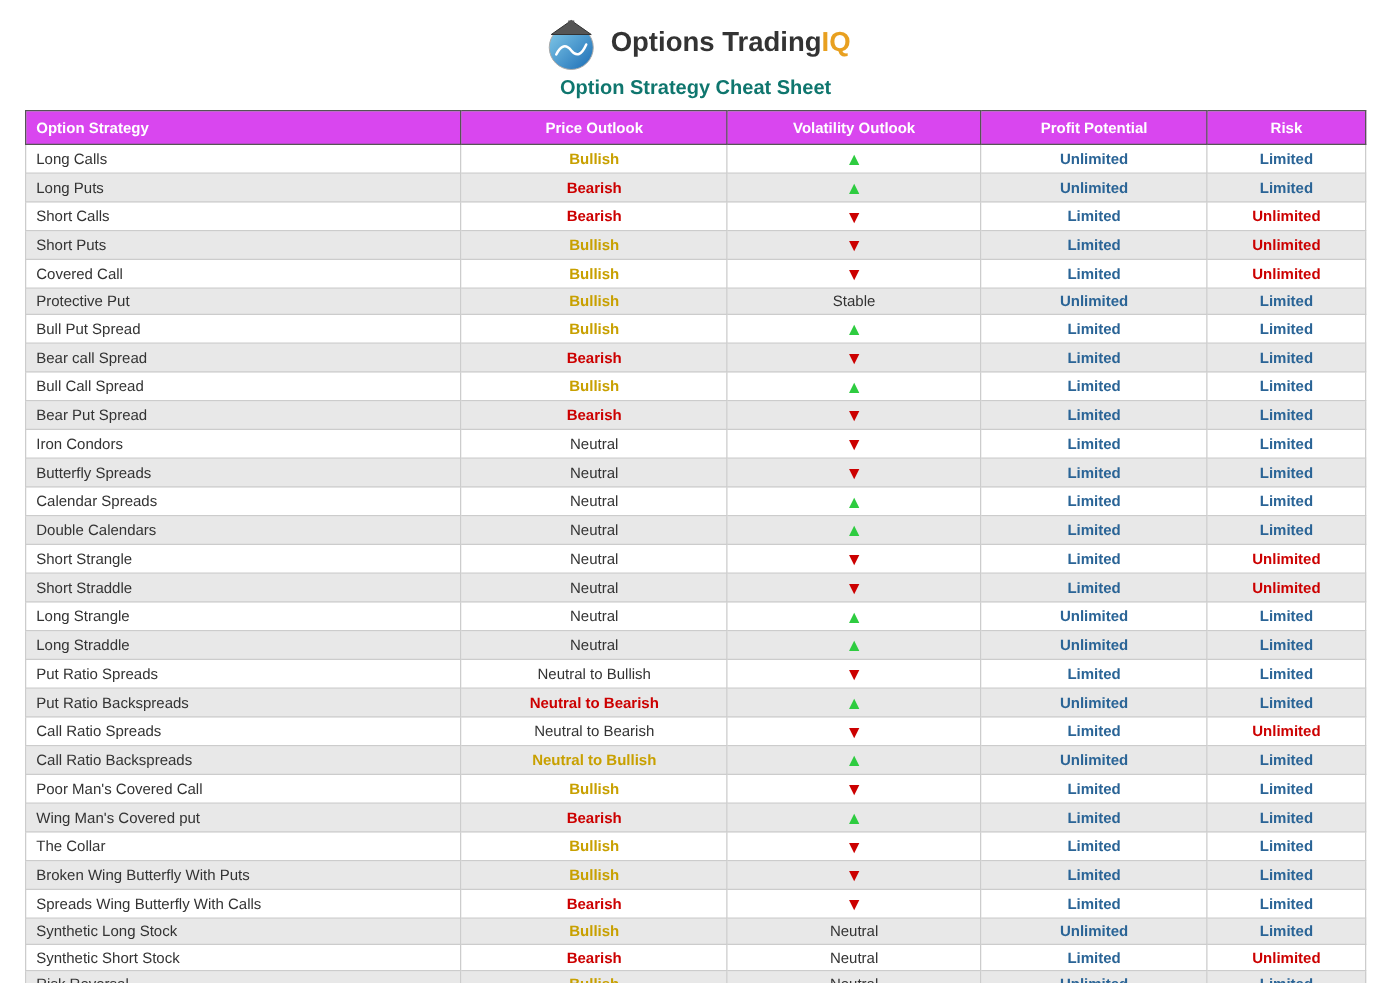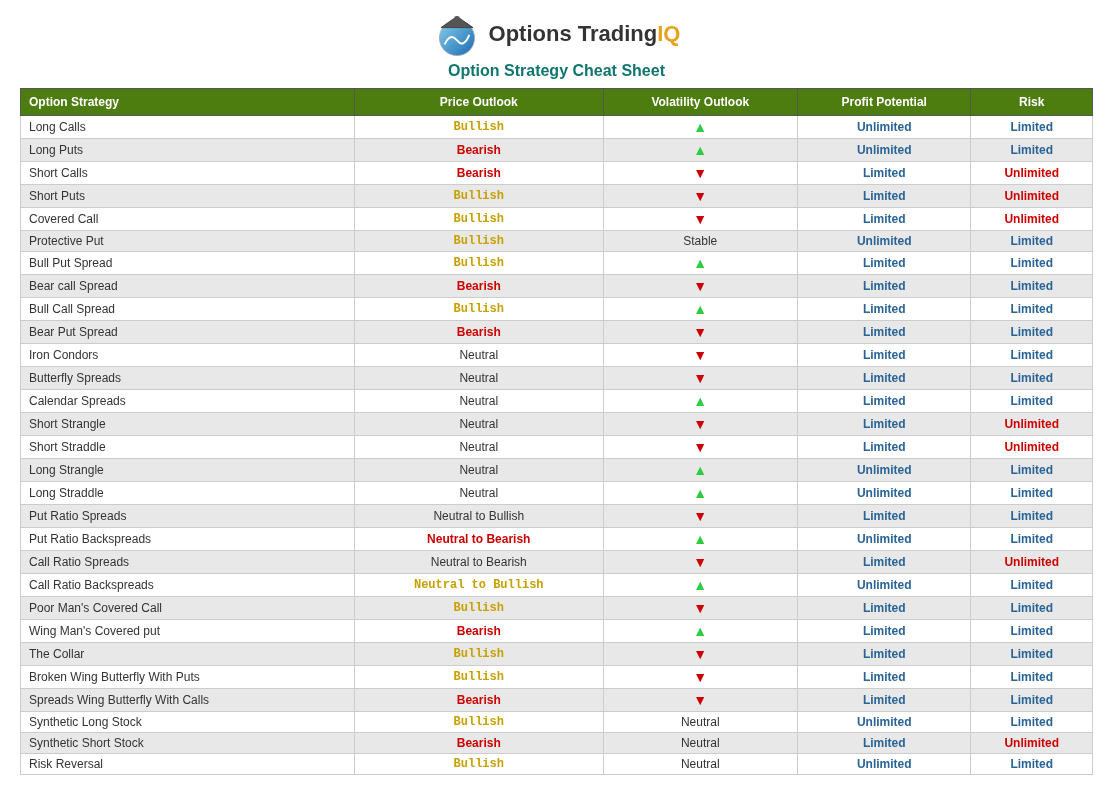--- a/index.html
+++ b/index.html
@@ -38,21 +38,21 @@
       font-weight: bold;
       color: #0f766e;
       margin-bottom: 8px;
     }
     table {
       width: 100%;
       border-collapse: collapse;
       font-size: 12px;
     }
     thead tr {
-      background: #4d7c0f;
+      background: #d946ef;
       color: #fff;
     }
     thead th {
       padding: 6px 8px;
       text-align: center;
       font-weight: bold;
       border: 1px solid #555;
     }
     thead th:first-child {
       text-align: left;
@@ -66,21 +66,21 @@
     tbody td {
       padding: 3px 8px;
       border: 1px solid #ccc;
       text-align: center;
       color: #333;
     }
     tbody td:first-child {
       text-align: left;
       margin-top: 30px;
     }
-    .bullish { color: #c8a000; font-weight: bold; font-family: Liberation Mono, monospace; }
+    .bullish { color: #c8a000; font-weight: bold; }
     .bearish { color: #cc0000; font-weight: bold; }
     .neutral { color: #333; }
     .profit-unlimited { color: #2a6496; font-weight: bold; }
     .profit-limited { color: #2a6496; font-weight: bold; }
     .risk-unlimited { color: #cc0000; font-weight: bold; }
     .risk-limited { color: #2a6496; font-weight: bold; }
     .arrow-up { color: #2ecc40; font-size: 14px; }
     .arrow-down { color: #cc0000; font-size: 14px; }
   </style>
 </head>
@@ -203,20 +203,27 @@
         <td class="risk-limited">Limited</td>
       </tr>
       <tr>
         <td>Calendar Spreads</td>
         <td class="neutral">Neutral</td>
         <td><span class="arrow-up">▲</span></td>
         <td class="profit-limited">Limited</td>
         <td class="risk-limited">Limited</td>
       </tr>
       <tr>
+        <td>Double Calendars</td>
+        <td class="neutral">Neutral</td>
+        <td><span class="arrow-up">▲</span></td>
+        <td class="profit-limited">Limited</td>
+        <td class="risk-limited">Limited</td>
+      </tr>
+      <tr>
         <td>Short Strangle</td>
         <td class="neutral">Neutral</td>
         <td><span class="arrow-down">▼</span></td>
         <td class="profit-limited">Limited</td>
         <td class="risk-unlimited">Unlimited</td>
       </tr>
       <tr>
         <td>Short Straddle</td>
         <td class="neutral">Neutral</td>
         <td><span class="arrow-down">▼</span></td>

